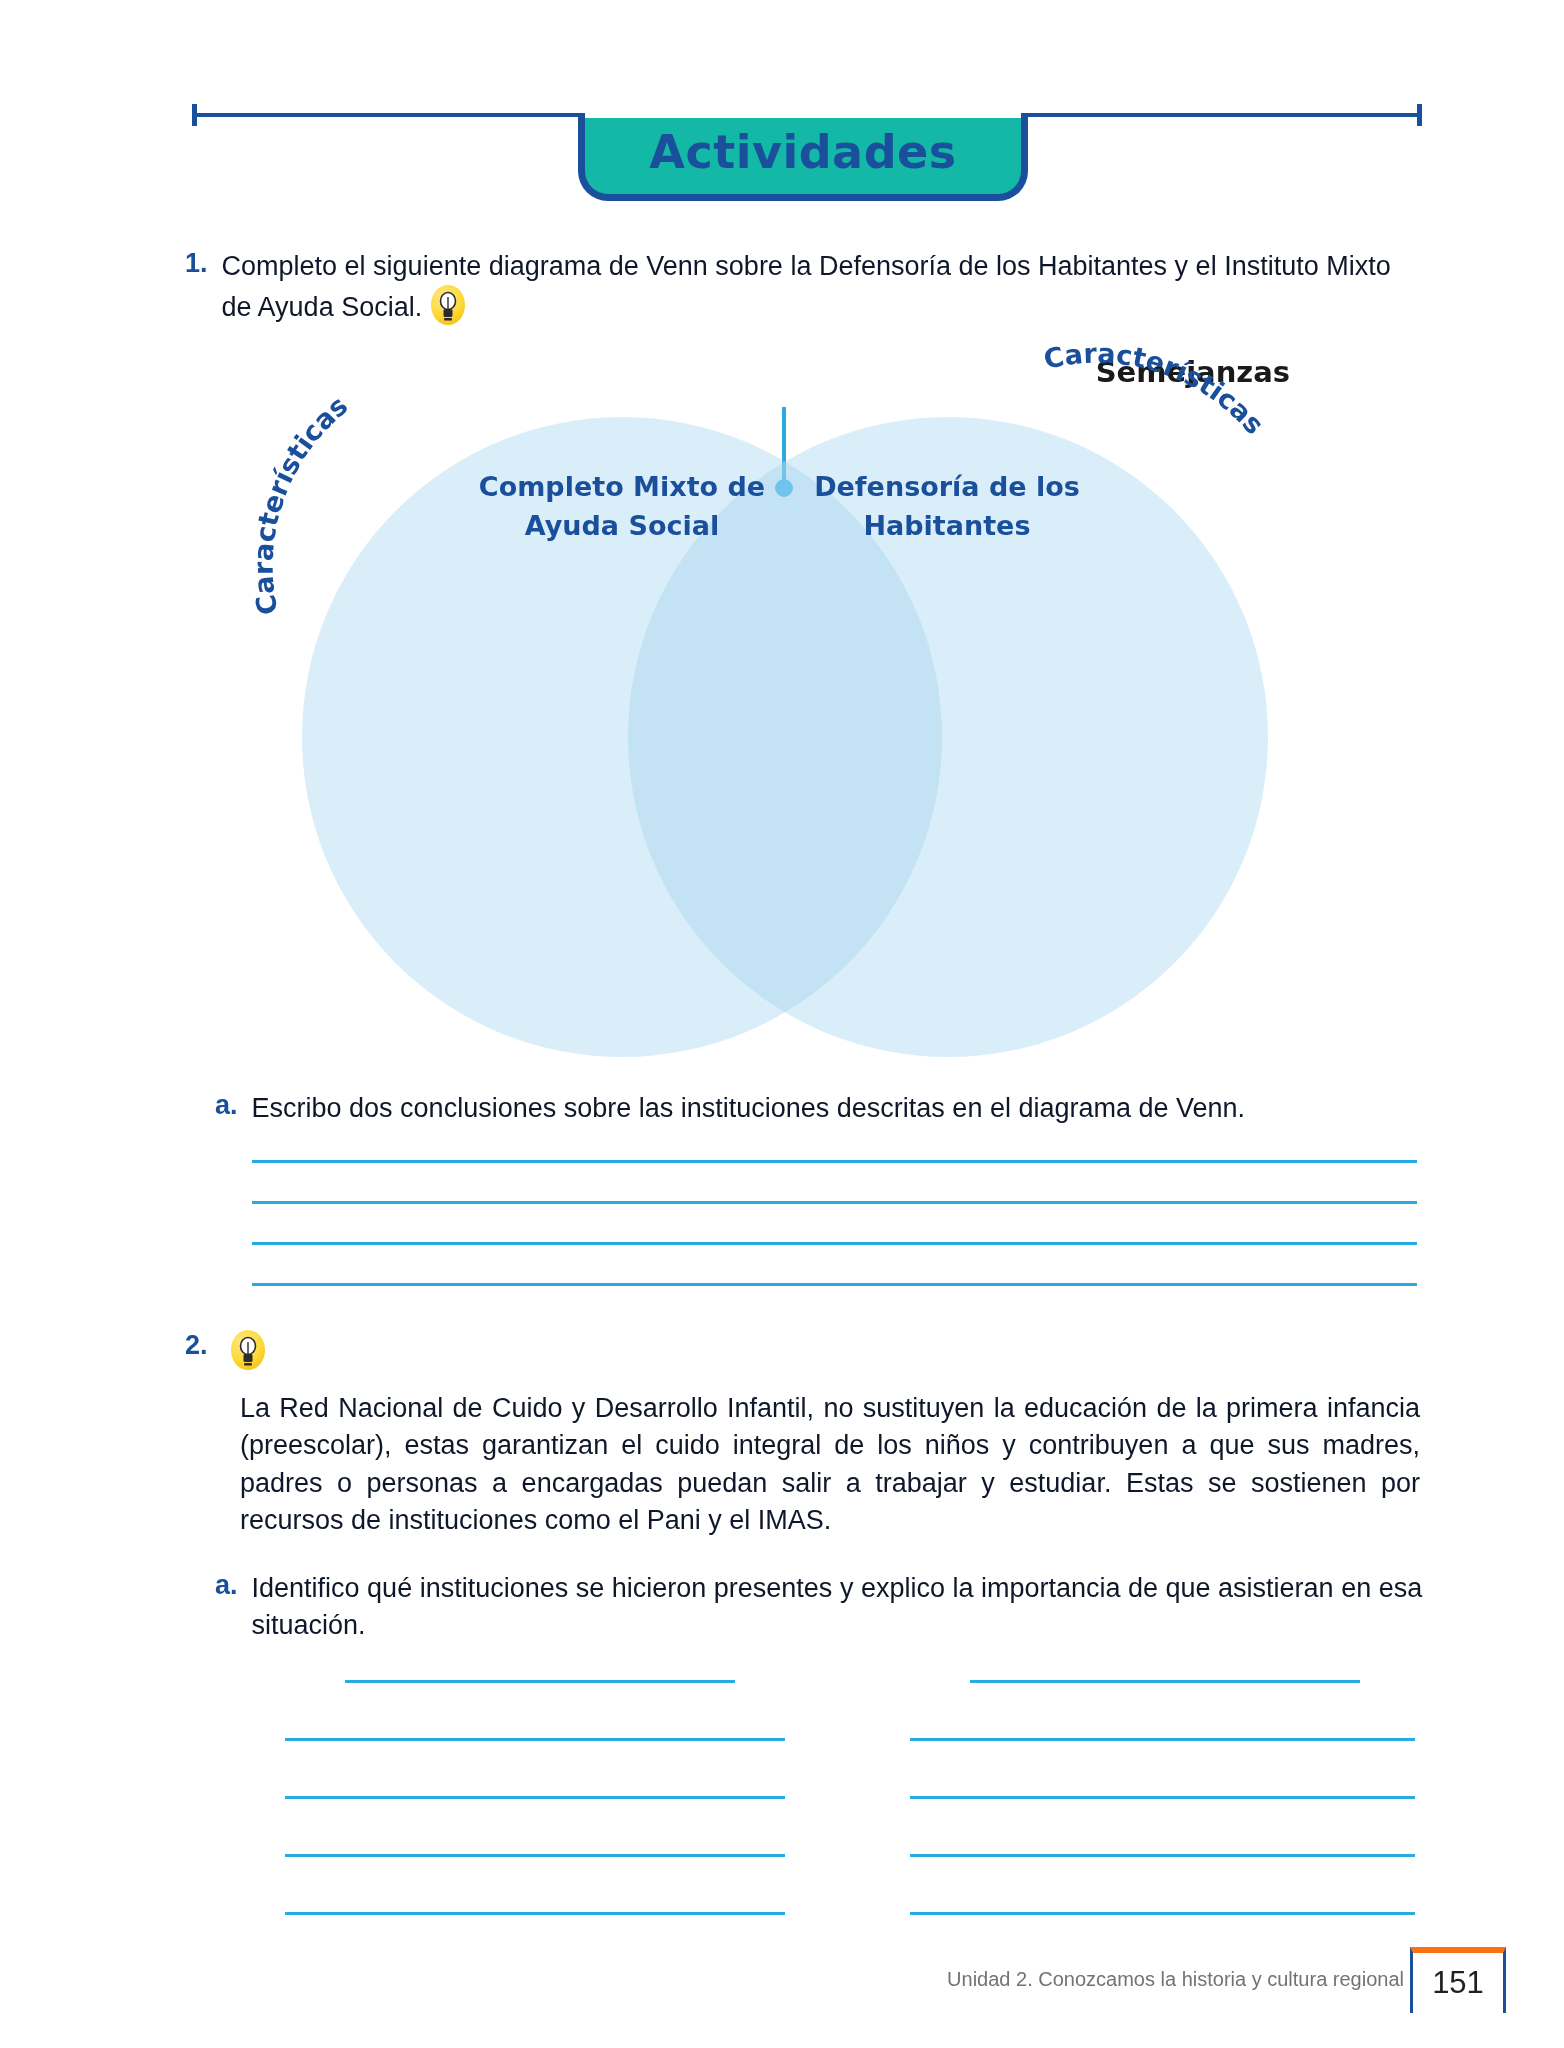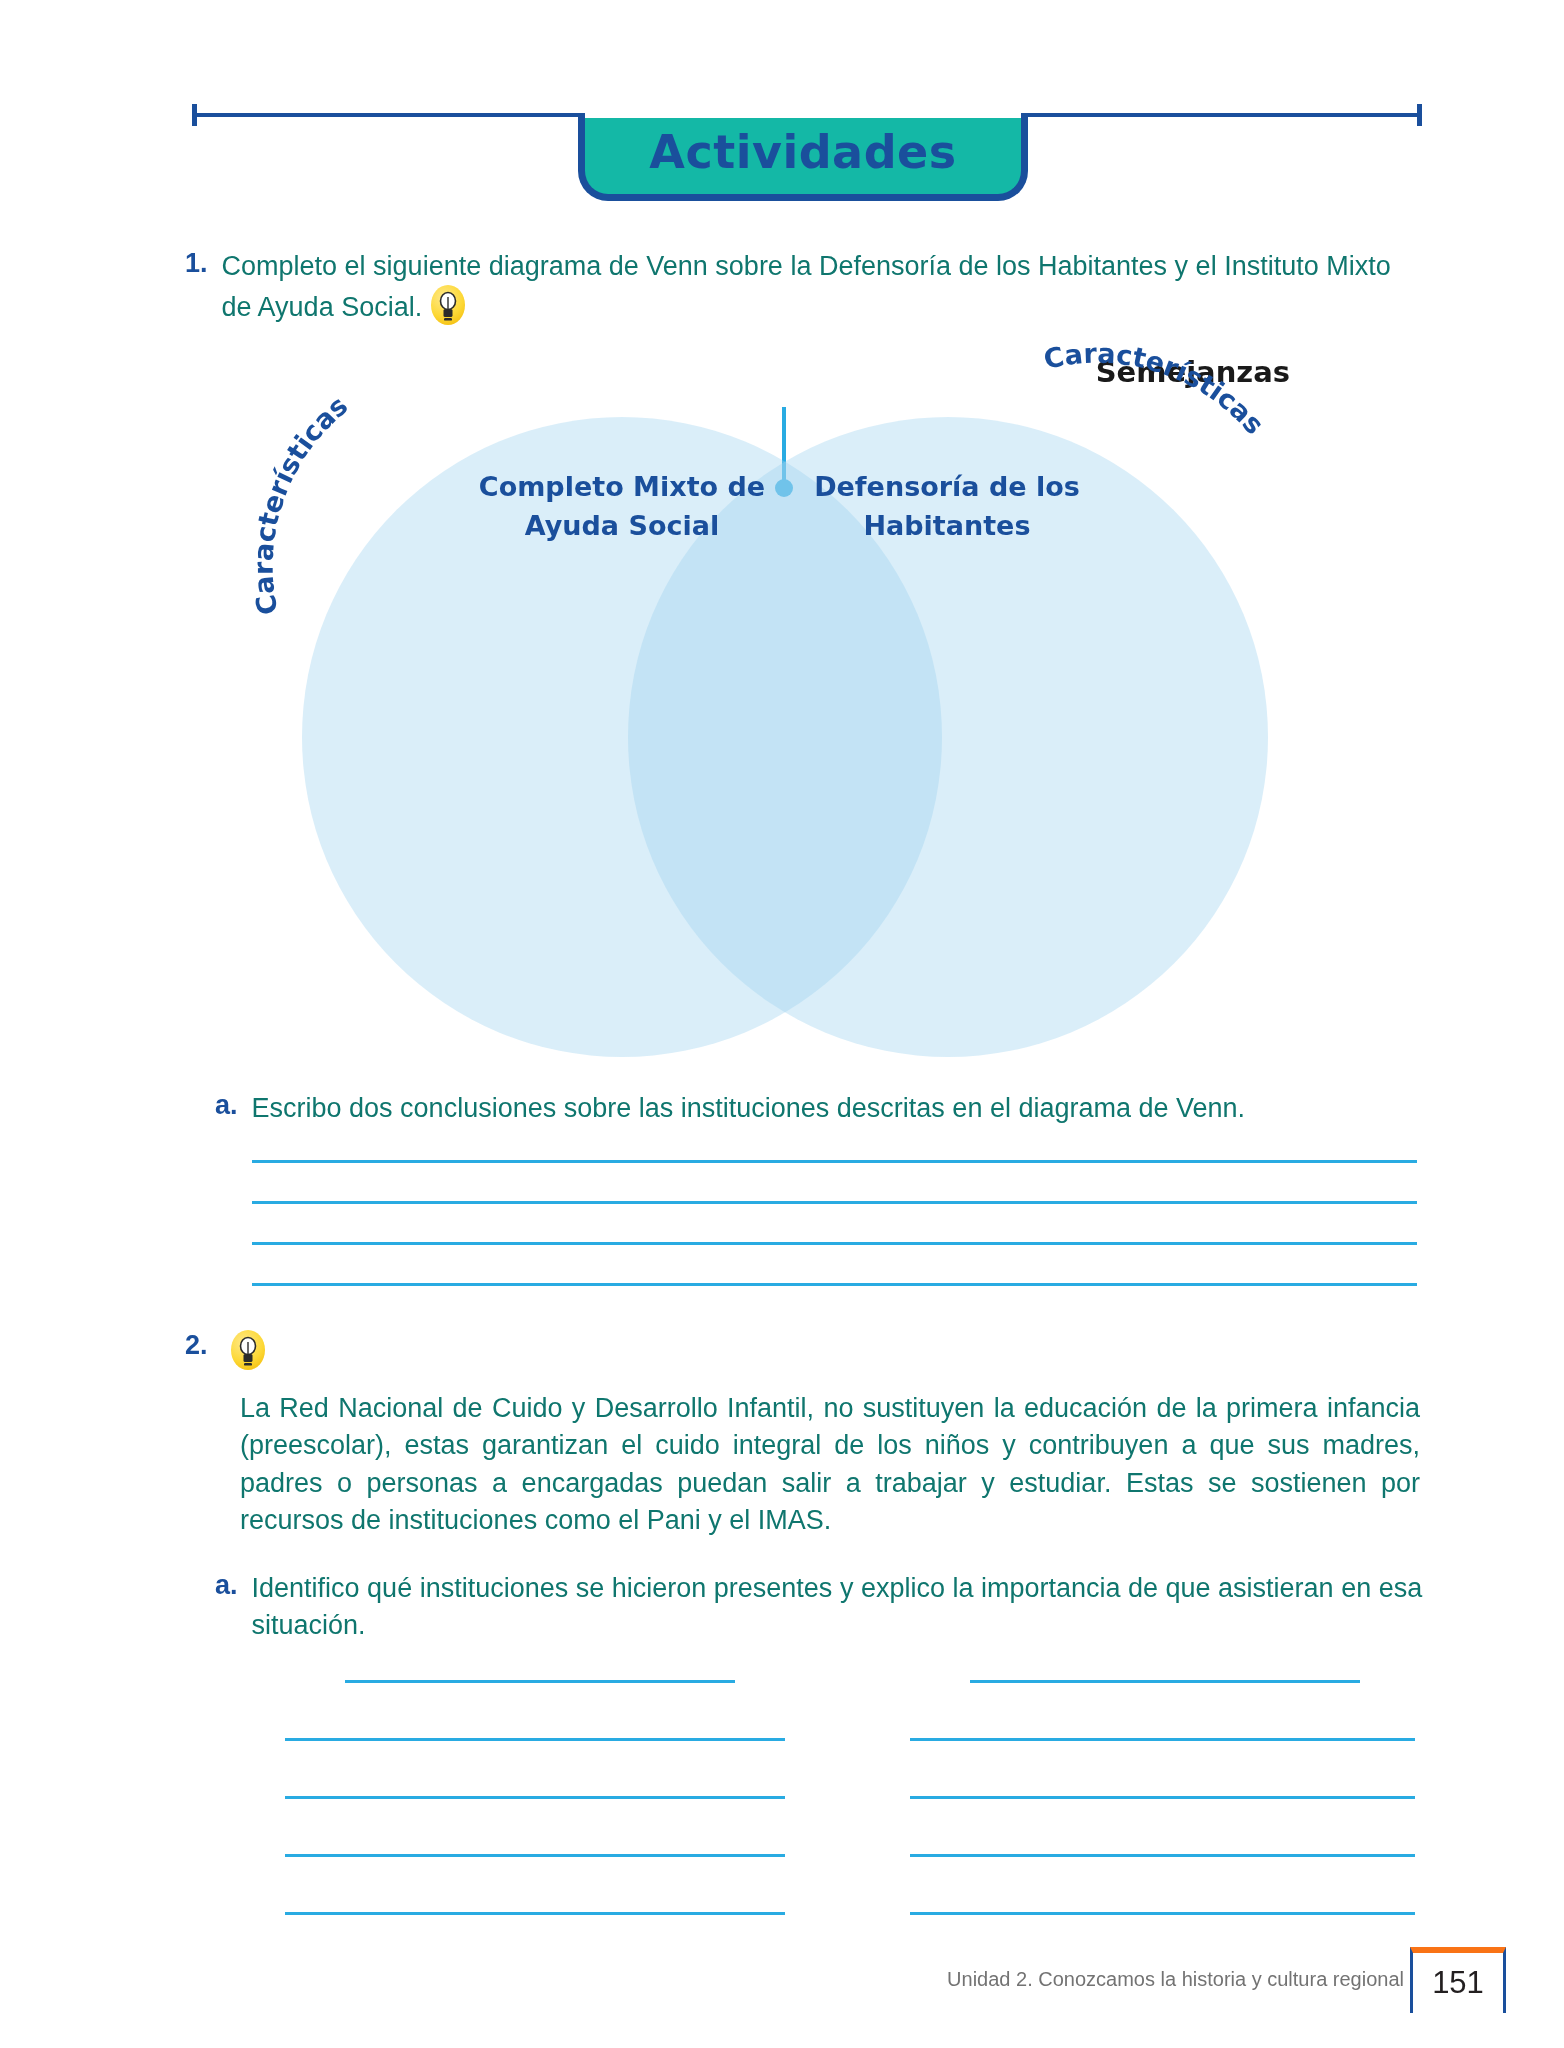--- a/index.html
+++ b/index.html
@@ -85,21 +85,21 @@
     color: #1a4f9c;
     letter-spacing: 0.5px;
     line-height: 1;
     margin-top: -4px;
   }
 
   
   .body-text {
     font-family: "Liberation Sans", sans-serif;
     font-size: 27px;
-    color: #0f766e;
+    color: #0f172a;
     line-height: 1.38;
   }
   .num-marker {
     font-family: "Liberation Sans", sans-serif;
     font-size: 27px;
     font-weight: bold;
     color: #1a4f9c;
   }
   .letter-marker {
     font-family: "Liberation Sans", sans-serif;

